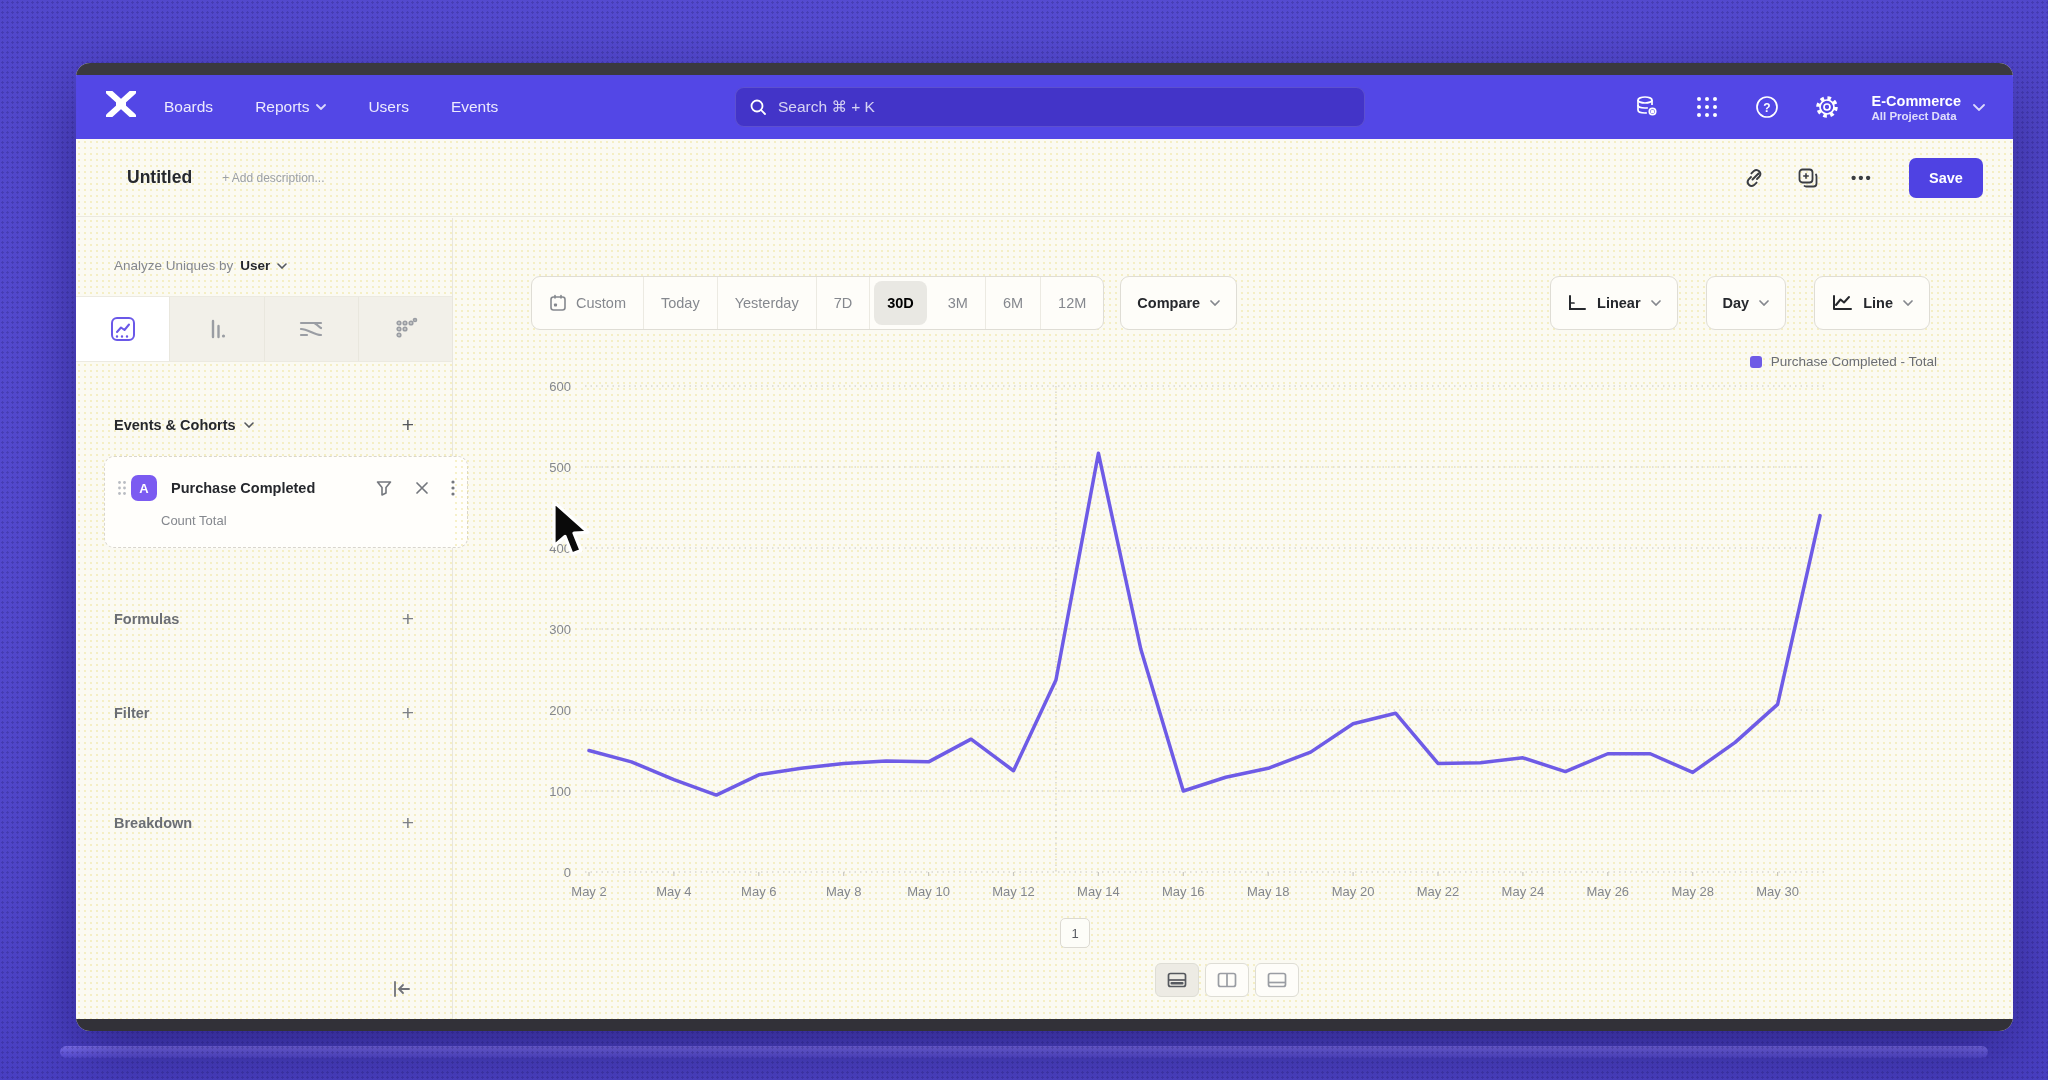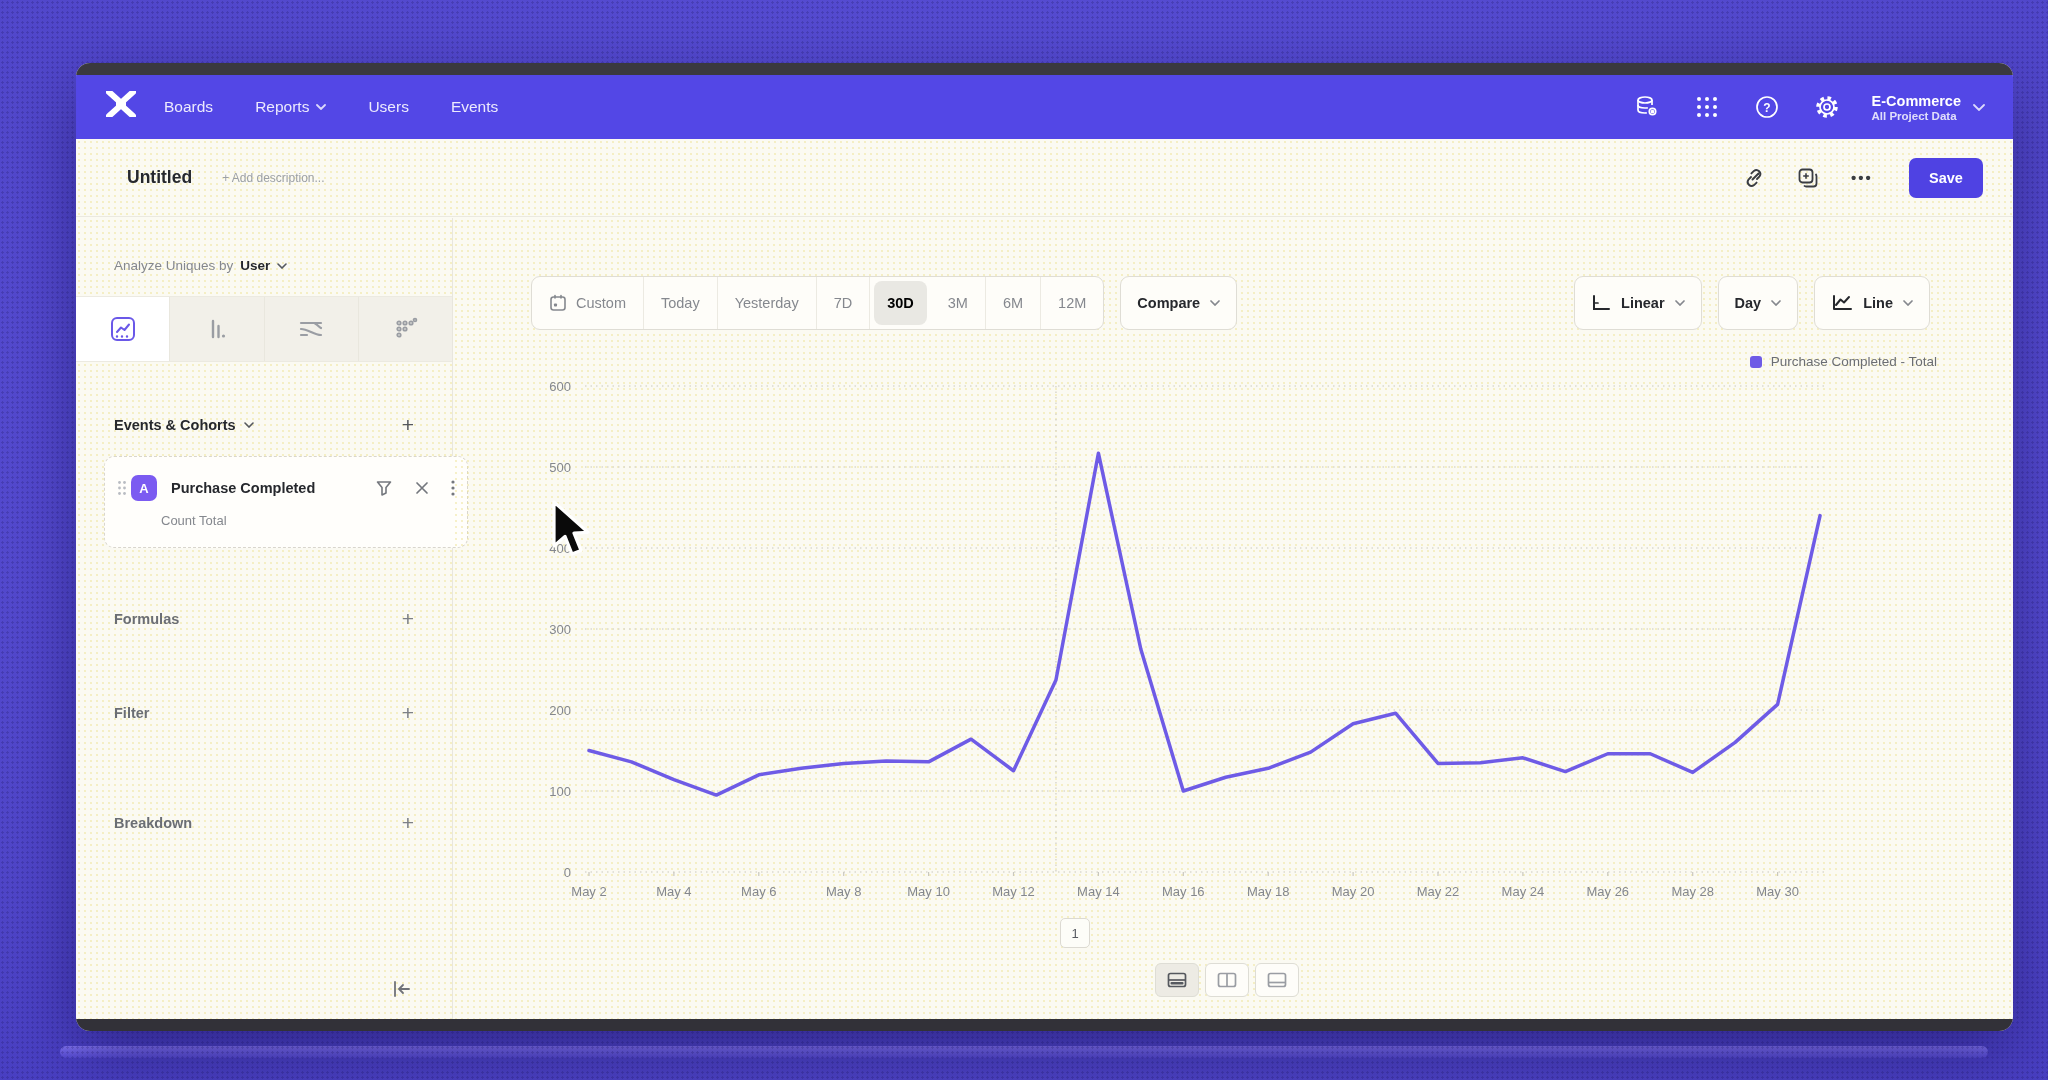--- a/index.html
+++ b/index.html
@@ -79,21 +79,21 @@
   #controls { position:absolute; left:78px; top:58px; right:83px; height:54px; display:flex; align-items:center; }
   .range-group { display:flex; align-items:stretch; height:54px; background:#fefdf9; border:1px solid #dfddd5;
     border-radius:9px; overflow:hidden; }
   .range-item { display:flex; align-items:center; padding:0 17px; font-size:14.5px; color:#85888e;
     border-right:1px solid #eceae2; cursor:pointer; gap:9px; }
   .range-item:last-child { border-right:none; }
   .range-item.active { color:#000000; font-weight:bold; background:#e9e8e3; border-radius:8px; margin:4px;
     padding:8px 13px; border-right:none; }
   .ctl-btn { display:flex; align-items:center; height:54px; background:#fefdf9; border:1px solid #dfddd5;
     border-radius:9px; padding:0 16px; gap:10px; font-size:14.5px; font-weight:bold; color:#26282d; cursor:pointer; }
-  .right-ctls { margin-left:auto; display:flex; gap:16px; }
+  .right-ctls { margin-left:auto; display:flex; gap:28px; }
   .chev { flex:none; }
 
   
   #legend { position:absolute; left:64px; top:136px; width:1420px; display:flex; justify-content:flex-end; align-items:center; gap:9px; }
   .legend-swatch { width:12px; height:12px; border-radius:3px; background:#6e5be6; }
   .legend-label { font-size:13.5px; color:#6b6e74; }
   #chart-wrap { position:absolute; left:64px; top:160px; width:1420px; height:575px; }
   #pagination { position:absolute; left:607px; top:700px; width:30px; height:30px; background:#fdfdf8;
     border:1px solid #dcdad2; border-radius:5px; display:flex; align-items:center; justify-content:center;
     font-size:13px; color:#595c62; cursor:pointer; }
@@ -129,20 +129,27 @@
           <svg class="chev" width="10" height="6" viewBox="0 0 10 6">
               <path d="M1 1 L5 5 L9 1" stroke="#dcd9fb" stroke-width="1.8" fill="none" stroke-linecap="round"></path>
             </svg>
         </div>
         <div class="nav-item">
             <span>Users</span>
           </div>
         <div class="nav-item">
             <span>Events</span>
           </div>
+      </div>
+      <div class="searchbar">
+        <svg width="18" height="18" viewBox="0 0 18 18">
+            <circle cx="8" cy="8" r="5.5" stroke="#fff" stroke-width="1.8" fill="none"></circle>
+            <path d="M12.2 12.2 L16 16" stroke="#fff" stroke-width="1.8" stroke-linecap="round"></path>
+          </svg>
+        <span>Search  ⌘ + K</span>
       </div>
       <div class="nav-right">
         <div class="nav-icon">
           <svg width="26" height="26" viewBox="0 0 26 26" fill="none" stroke="#fff" stroke-width="1.7">
               <ellipse cx="11" cy="6" rx="7" ry="3"></ellipse>
               <path d="M4 6 V16 C4 17.7 7.1 19 11 19 C11.6 19 12.2 19 12.8 18.9 M18 6 V11"></path>
               <path d="M4 11 C4 12.7 7.1 14 11 14 C12 14 13 13.9 13.8 13.8"></path>
               <circle cx="18.5" cy="17.5" r="3.2"></circle>
               <circle cx="18.5" cy="17.5" r="1" fill="#fff"></circle>
             </svg>

